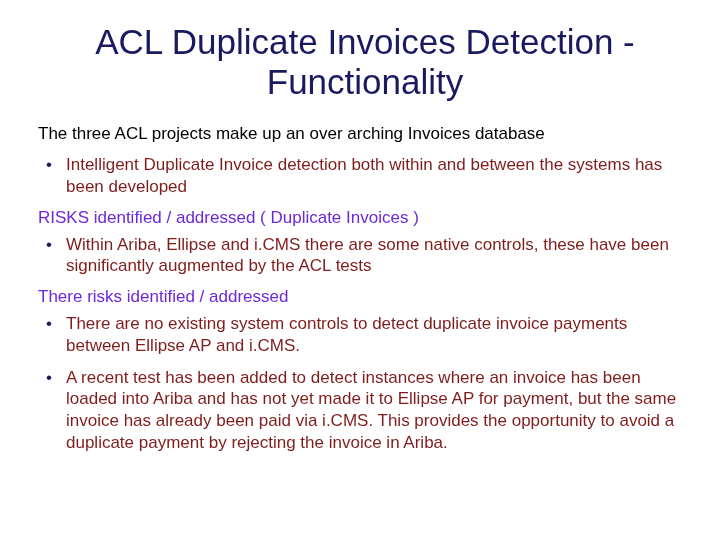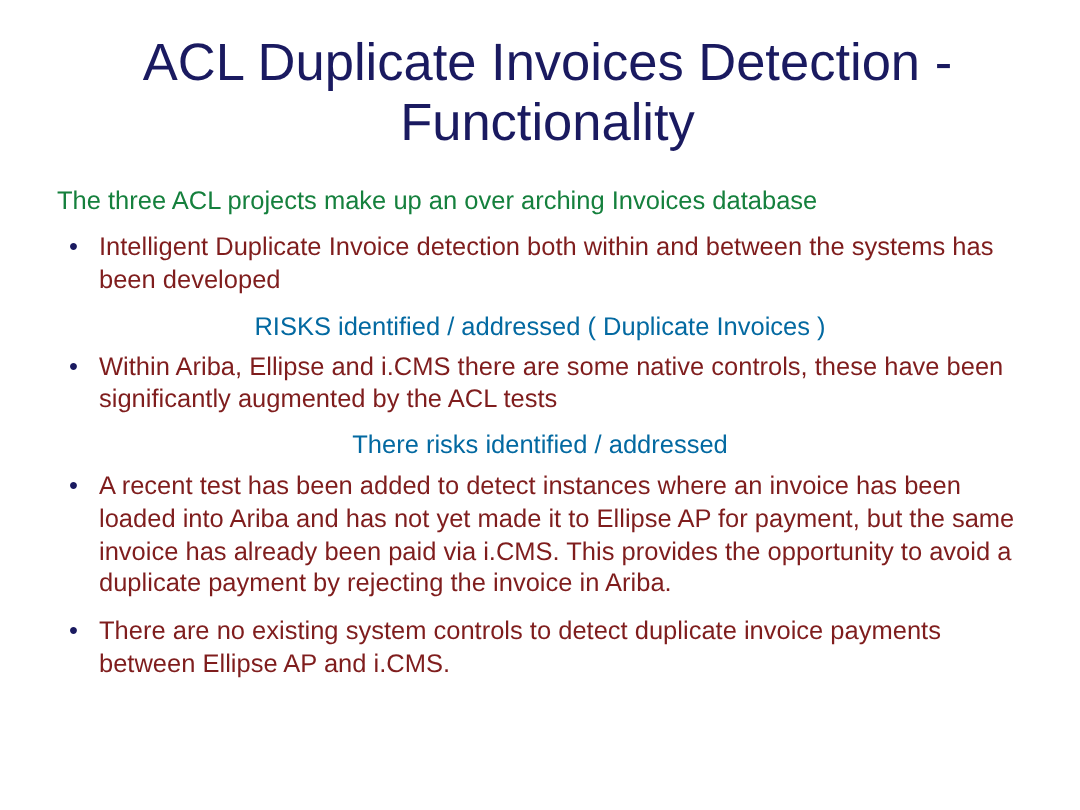--- a/index.html
+++ b/index.html
@@ -15,29 +15,28 @@
   .title {
     font-size: 35px;
     font-weight: 400;
     color: #1a1a60;
     text-align: center;
     margin-bottom: 22px;
     margin-left: 10px;
   }
   .intro {
     font-size: 17px;
-    color: #15803d;
+    color: #000000;
     margin-bottom: 10px;
   }
   .section-head {
     font-size: 17px;
-    color: #0369a1;
+    color: #6d28d9;
     margin-top: 6px;
     margin-bottom: 6px;
-    text-align: center;
   }
   ul {
     list-style: none;
     padding: 0;
     margin: 0 0 6px 0;
   }
   li {
     font-size: 17px;
     color: #7f1d1d;
     line-height: 1.28;
@@ -67,15 +66,15 @@
 
 <div class="section-head">RISKS  identified / addressed ( Duplicate Invoices )</div>
 
 <ul>
   <li>Within Ariba, Ellipse and i.CMS there are some native controls, these have been significantly augmented by the ACL tests</li>
 </ul>
 
 <div class="section-head">There risks identified / addressed</div>
 
 <ul>
+  <li>There are no existing system controls to detect duplicate invoice payments between Ellipse AP and i.CMS.</li>
   <li>A recent test has been added to detect instances where an invoice has been loaded into Ariba and has not yet made it to Ellipse AP for payment, but the same invoice has already been paid via i.CMS. This provides the opportunity to avoid a duplicate payment by rejecting the invoice in Ariba.</li>
-  <li>There are no existing system controls to detect duplicate invoice payments between Ellipse AP and i.CMS.</li>
 </ul>
 
 </body></html>

